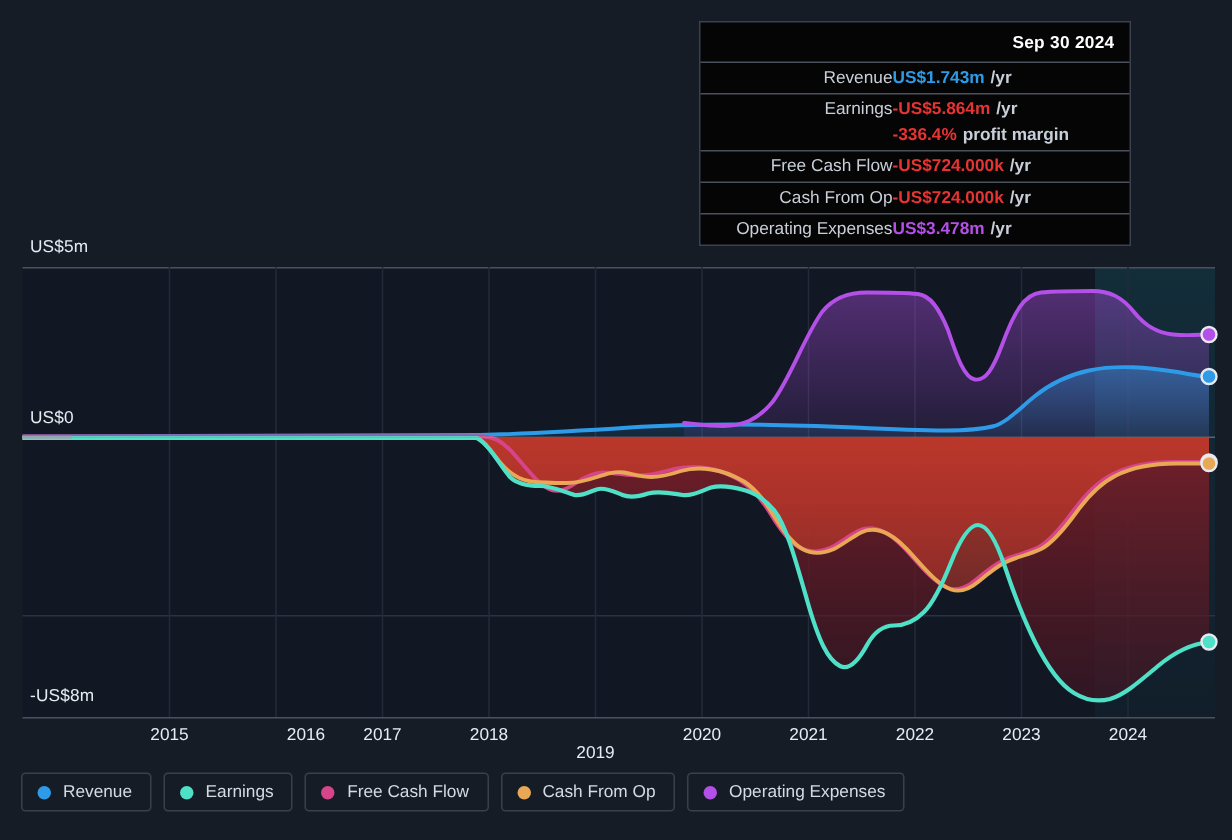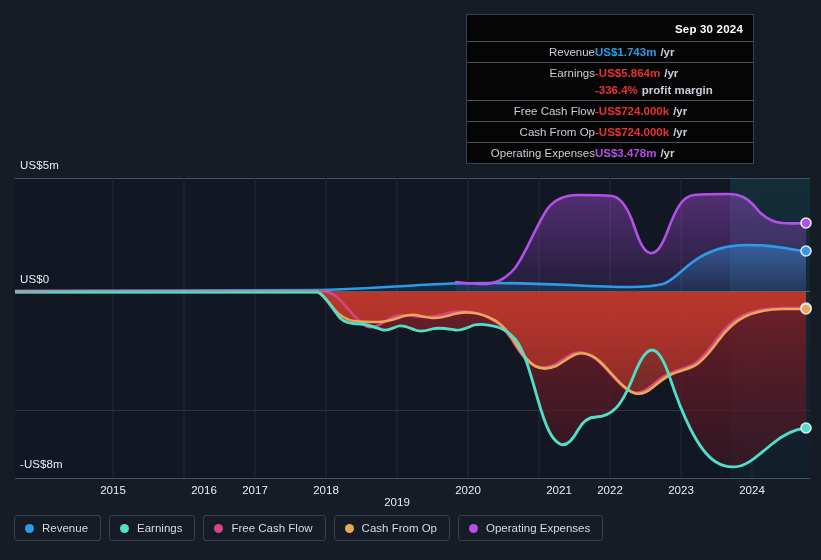--- a/index.html
+++ b/index.html
@@ -202,21 +202,21 @@
     <div class="axis-label-y" style="left:20px; top:159px;">US$5m</div>
     <div class="axis-label-y" style="left:20px; top:273px;">US$0</div>
     <div class="axis-label-y" style="left:20px; top:458px;">-US$8m</div>
 
     <div class="axis-label-x" style="left:113px; top:484px;">2015</div>
     <div class="axis-label-x" style="left:184px; top:484px;margin-left:20px;">2016</div>
     <div class="axis-label-x" style="left:255px; top:484px;">2017</div>
     <div class="axis-label-x" style="left:326px; top:484px;">2018</div>
     <div class="axis-label-x" style="left:397px; top:484px;margin-top:12px;">2019</div>
     <div class="axis-label-x" style="left:468px; top:484px;">2020</div>
-    <div class="axis-label-x" style="left:559px; top:484px;">2021</div>
+    <div class="axis-label-x" style="left:539px; top:484px;">2021</div>
     <div class="axis-label-x" style="left:610px; top:484px;">2022</div>
     <div class="axis-label-x" style="left:681px; top:484px;">2023</div>
     <div class="axis-label-x" style="left:752px; top:484px;">2024</div>
   </div>
 
   <div id="tooltip">
     <div class="tt-title">Sep 30 2024</div>
 
     <div class="tt-row">
       <span class="tt-label">Revenue</span>

